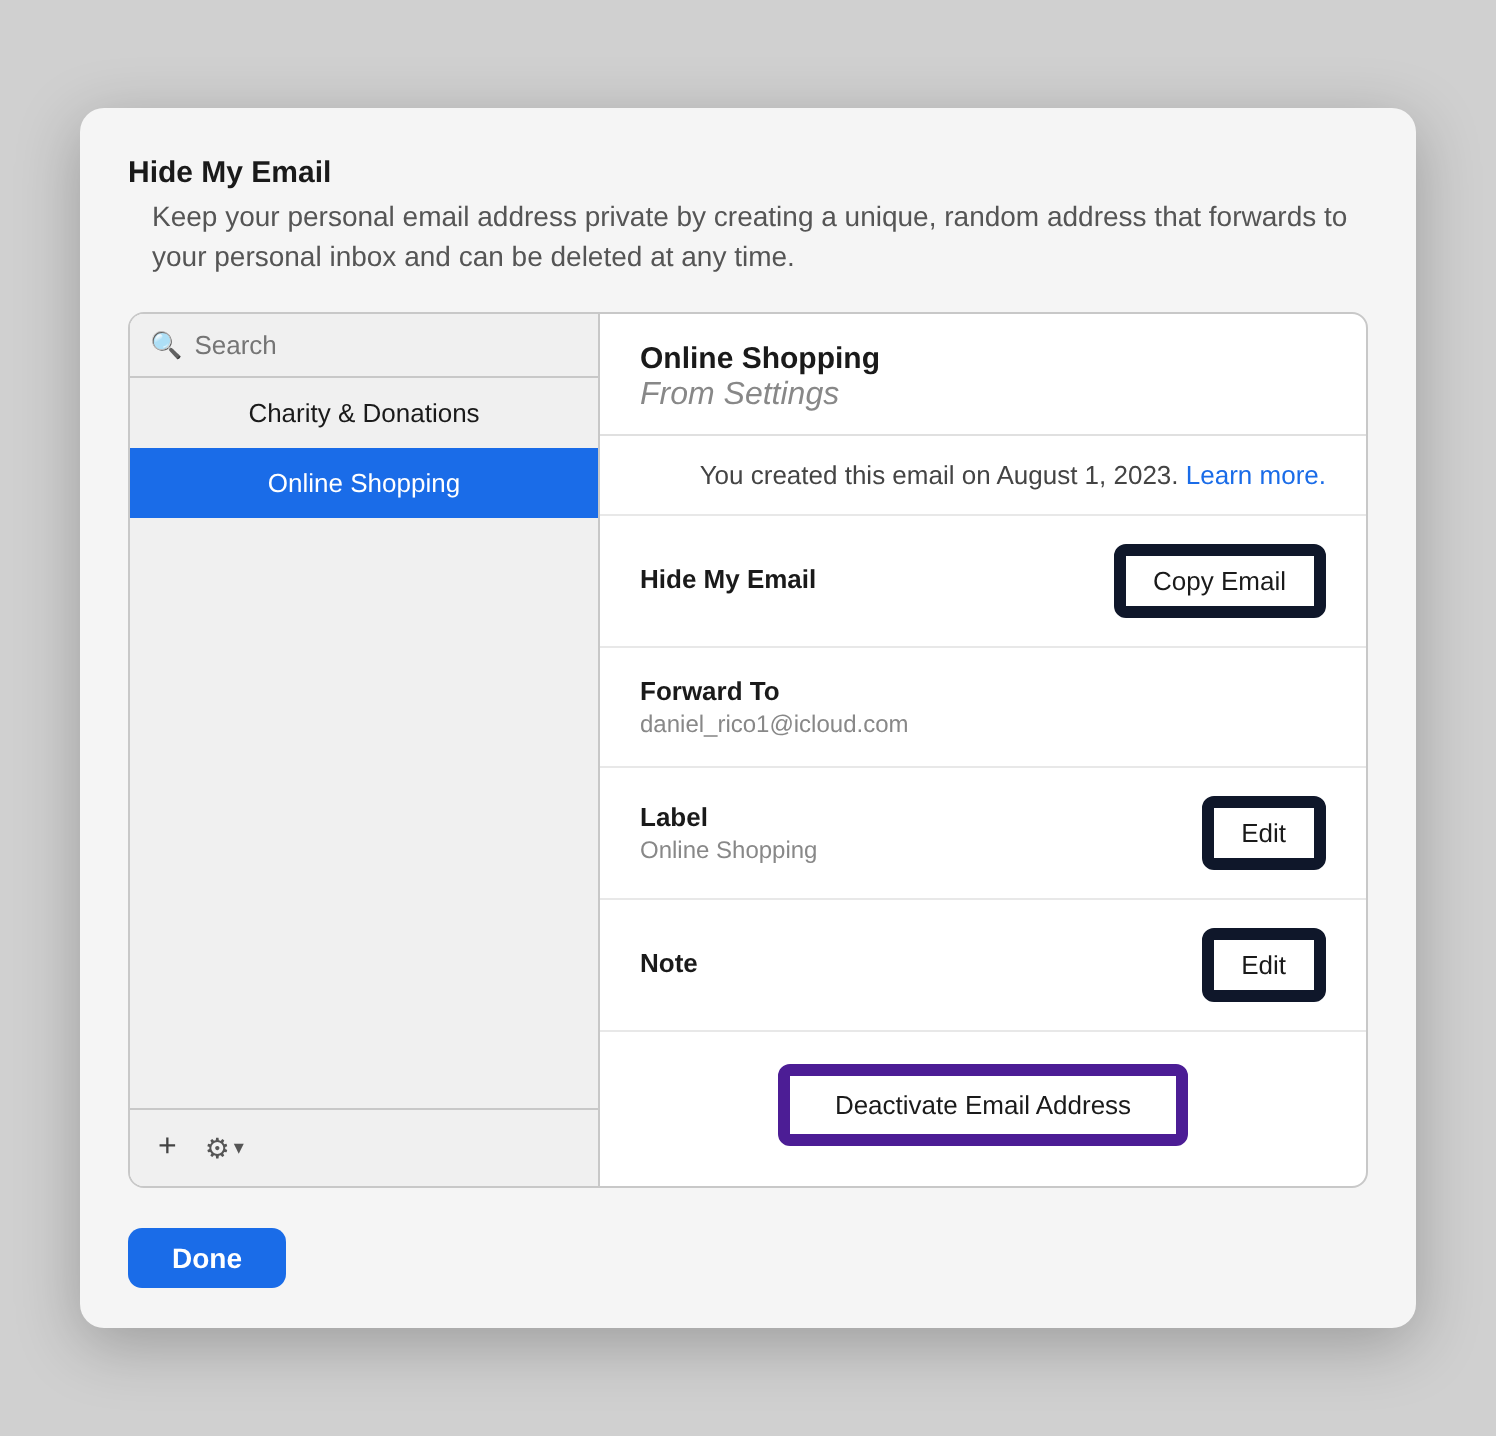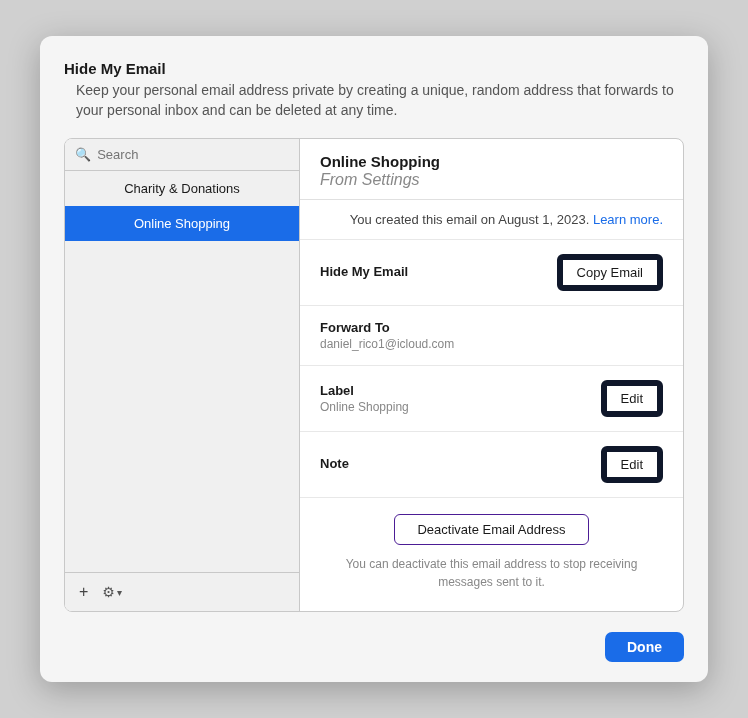--- a/index.html
+++ b/index.html
@@ -201,40 +201,39 @@
     .deactivate-section {
       padding: 16px 20px 20px 20px;
       display: flex;
       flex-direction: column;
       align-items: center;
       gap: 10px;
     }
 
     .btn-deactivate {
       background: #fff;
-      border: 1px solid #4c1d95;
+      border: 6px solid #4c1d95;
       border-radius: 6px;
       padding: 7px 22px;
       font-size: 13px;
       color: #1a1a1a;
       cursor: pointer;
     }
 
     .deactivate-note {
       font-size: 12px;
       color: #888;
       text-align: center;
       line-height: 1.5;
       max-width: 340px;
     }
 
     
     .dialog-footer {
       display: flex;
-      justify-content: flex-end;
       padding-top: 4px;
     }
 
     .btn-done {
       background: #1a6ce8;
       color: #fff;
       border: none;
       border-radius: 7px;
       padding: 7px 22px;
       font-size: 14px;
@@ -321,21 +320,20 @@
 
       <div class="info-row">
         <div class="info-row-text">
           <div class="label">Note</div>
         </div>
         <button class="btn-rounded">Edit</button>
       </div>
 
       <div class="deactivate-section">
         <button class="btn-deactivate">Deactivate Email Address</button>
-        <div class="deactivate-note">You can deactivate this email address to stop receiving messages sent to it.</div>
       </div>
     </div>
   </div>
 
   <div class="dialog-footer">
     <button class="btn-done">Done</button>
   </div>
 </div>
 
 </body></html>

